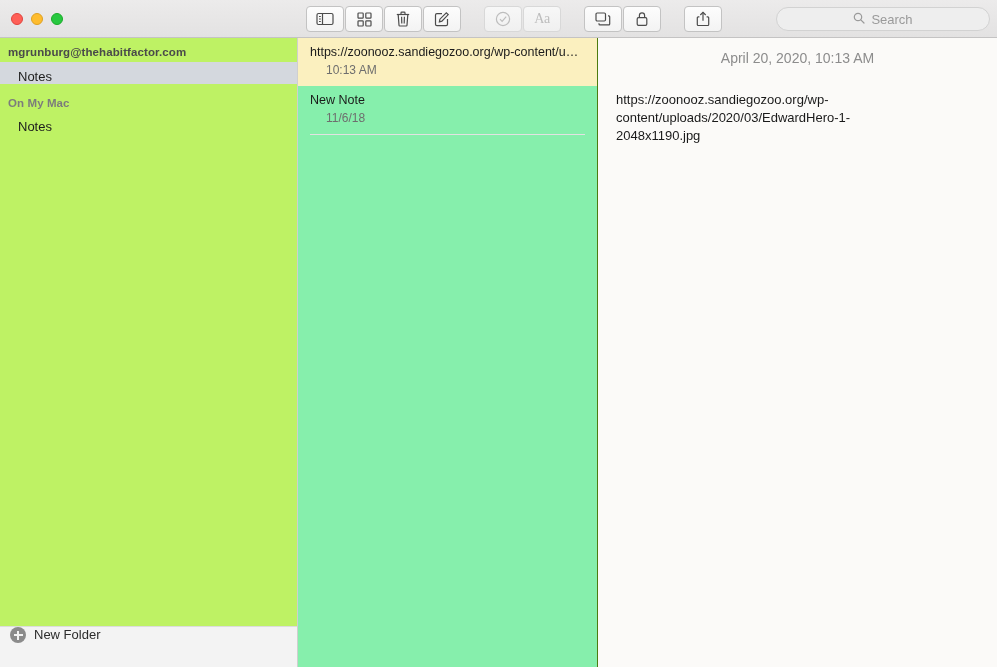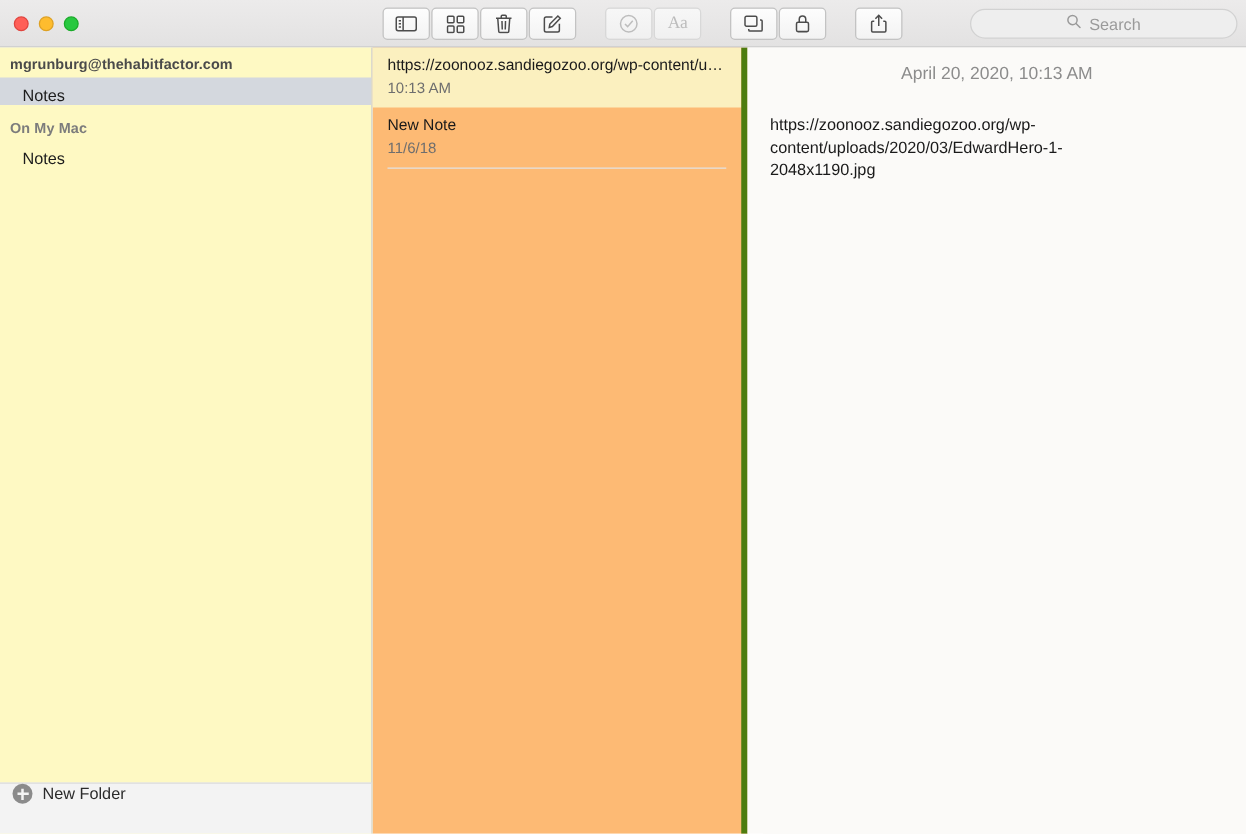--- a/index.html
+++ b/index.html
@@ -112,21 +112,21 @@
   .body {
     flex: 1;
     display: flex;
     min-height: 0;
   }
 
   
   .sidebar {
     width: 298px;
     min-width: 298px;
-    background: #fef9c3;
+    background: #bef264;
     border-right: 1px solid #cfcfcf;
     display: flex;
     flex-direction: column;
     position: relative;
   }
 
   .sidebar-scroll {
     flex: 1;
     padding-top: 5px;
     overflow: hidden;
@@ -194,22 +194,22 @@
   }
   .new-folder-label {
     font-size: 13px;
     color: #2b2b2b;
   }
 
   
   .notelist {
     width: 300px;
     min-width: 300px;
-    background: #fdba74;
-    border-right: 5px solid #4d7c0f;
+    background: #86efac;
+    border-right: 1px solid #4d7c0f;
     overflow: hidden;
   }
 
   .note-item {
     padding: 6px 12px 7px 12px;
     cursor: default;
     position: relative;
   }
   .note-item.selected {
     background: #fbf0bf;
@@ -220,20 +220,21 @@
     white-space: nowrap;
     overflow: hidden;
     text-overflow: ellipsis;
     line-height: 17px;
   }
   .note-meta {
     font-size: 12px;
     color: #6e6e6e;
     line-height: 17px;
     margin-top: 1px;
+    margin-left: 16px;
   }
   .note-sep {
     height: 1px;
     background: #e2e2e2;
     margin: 0 12px;
   }
 
   
   .content {
     flex: 1;

